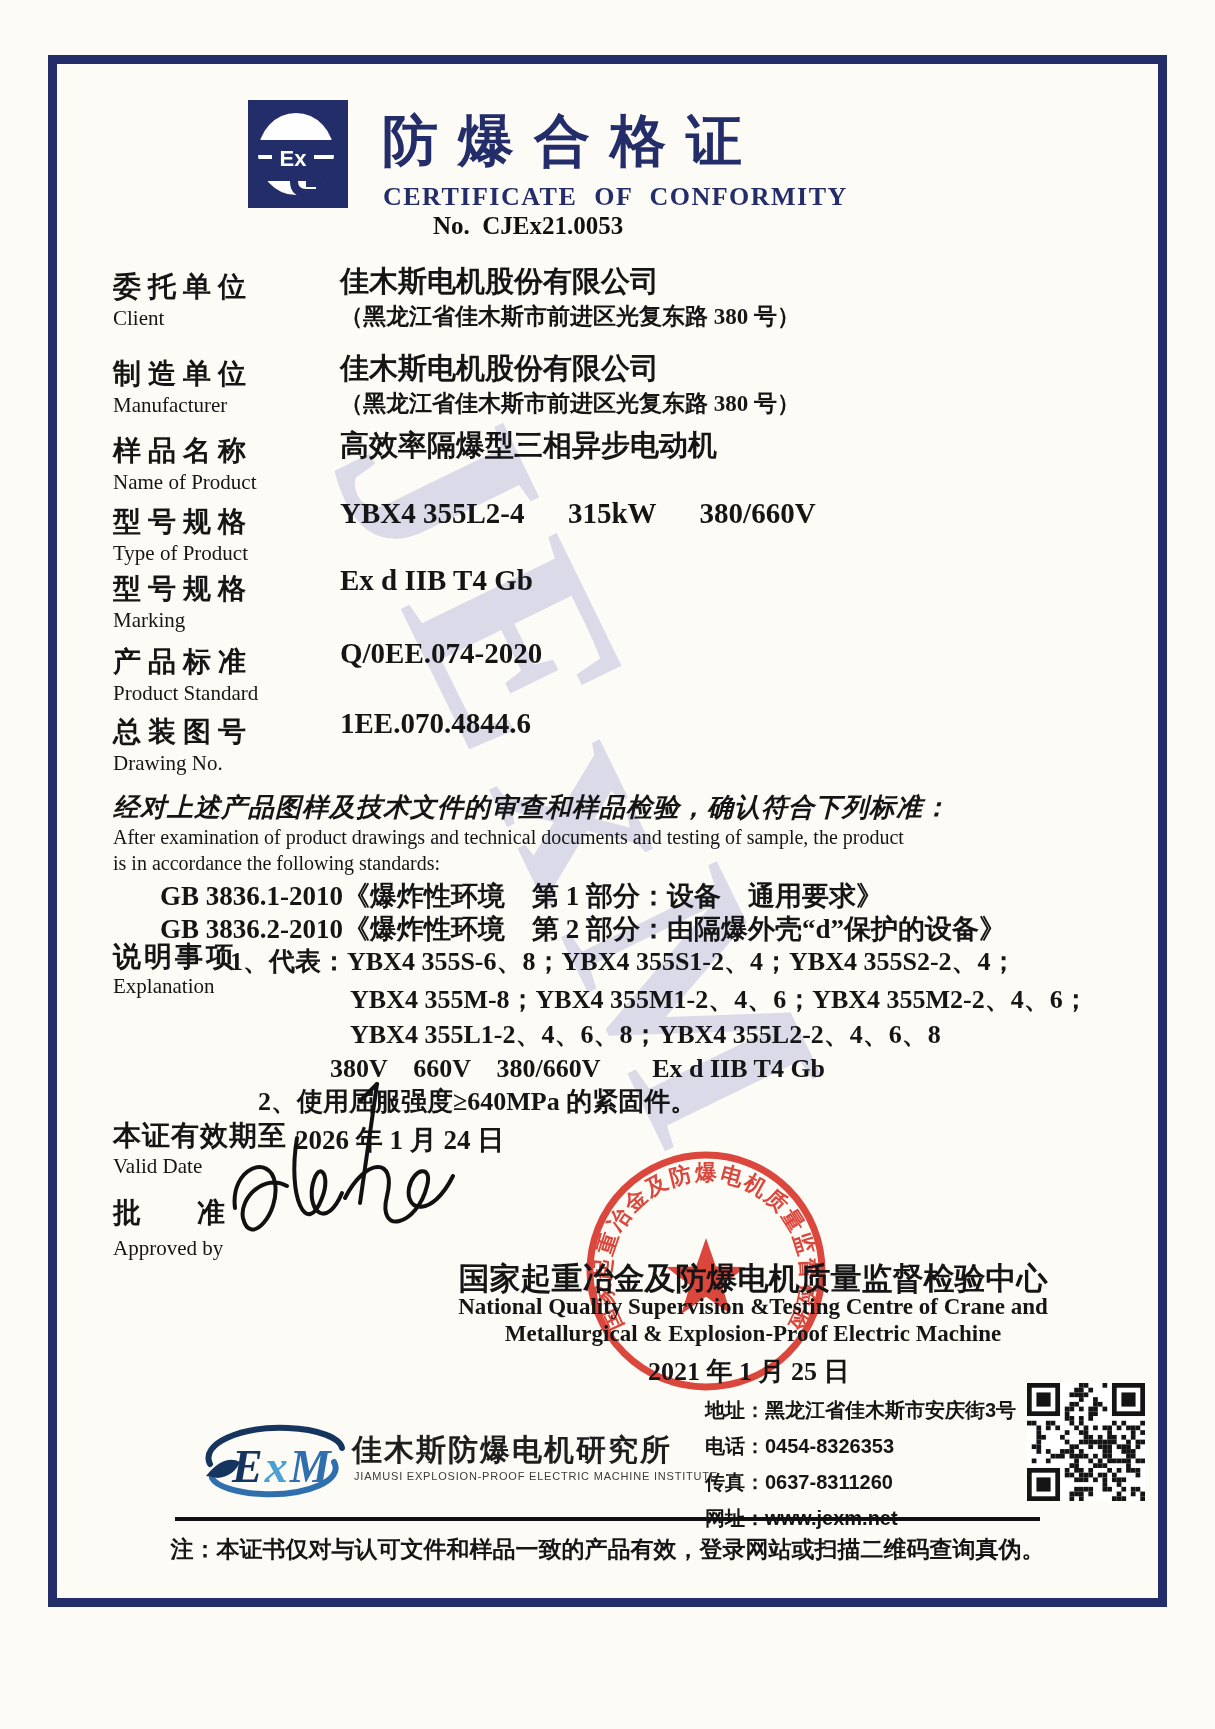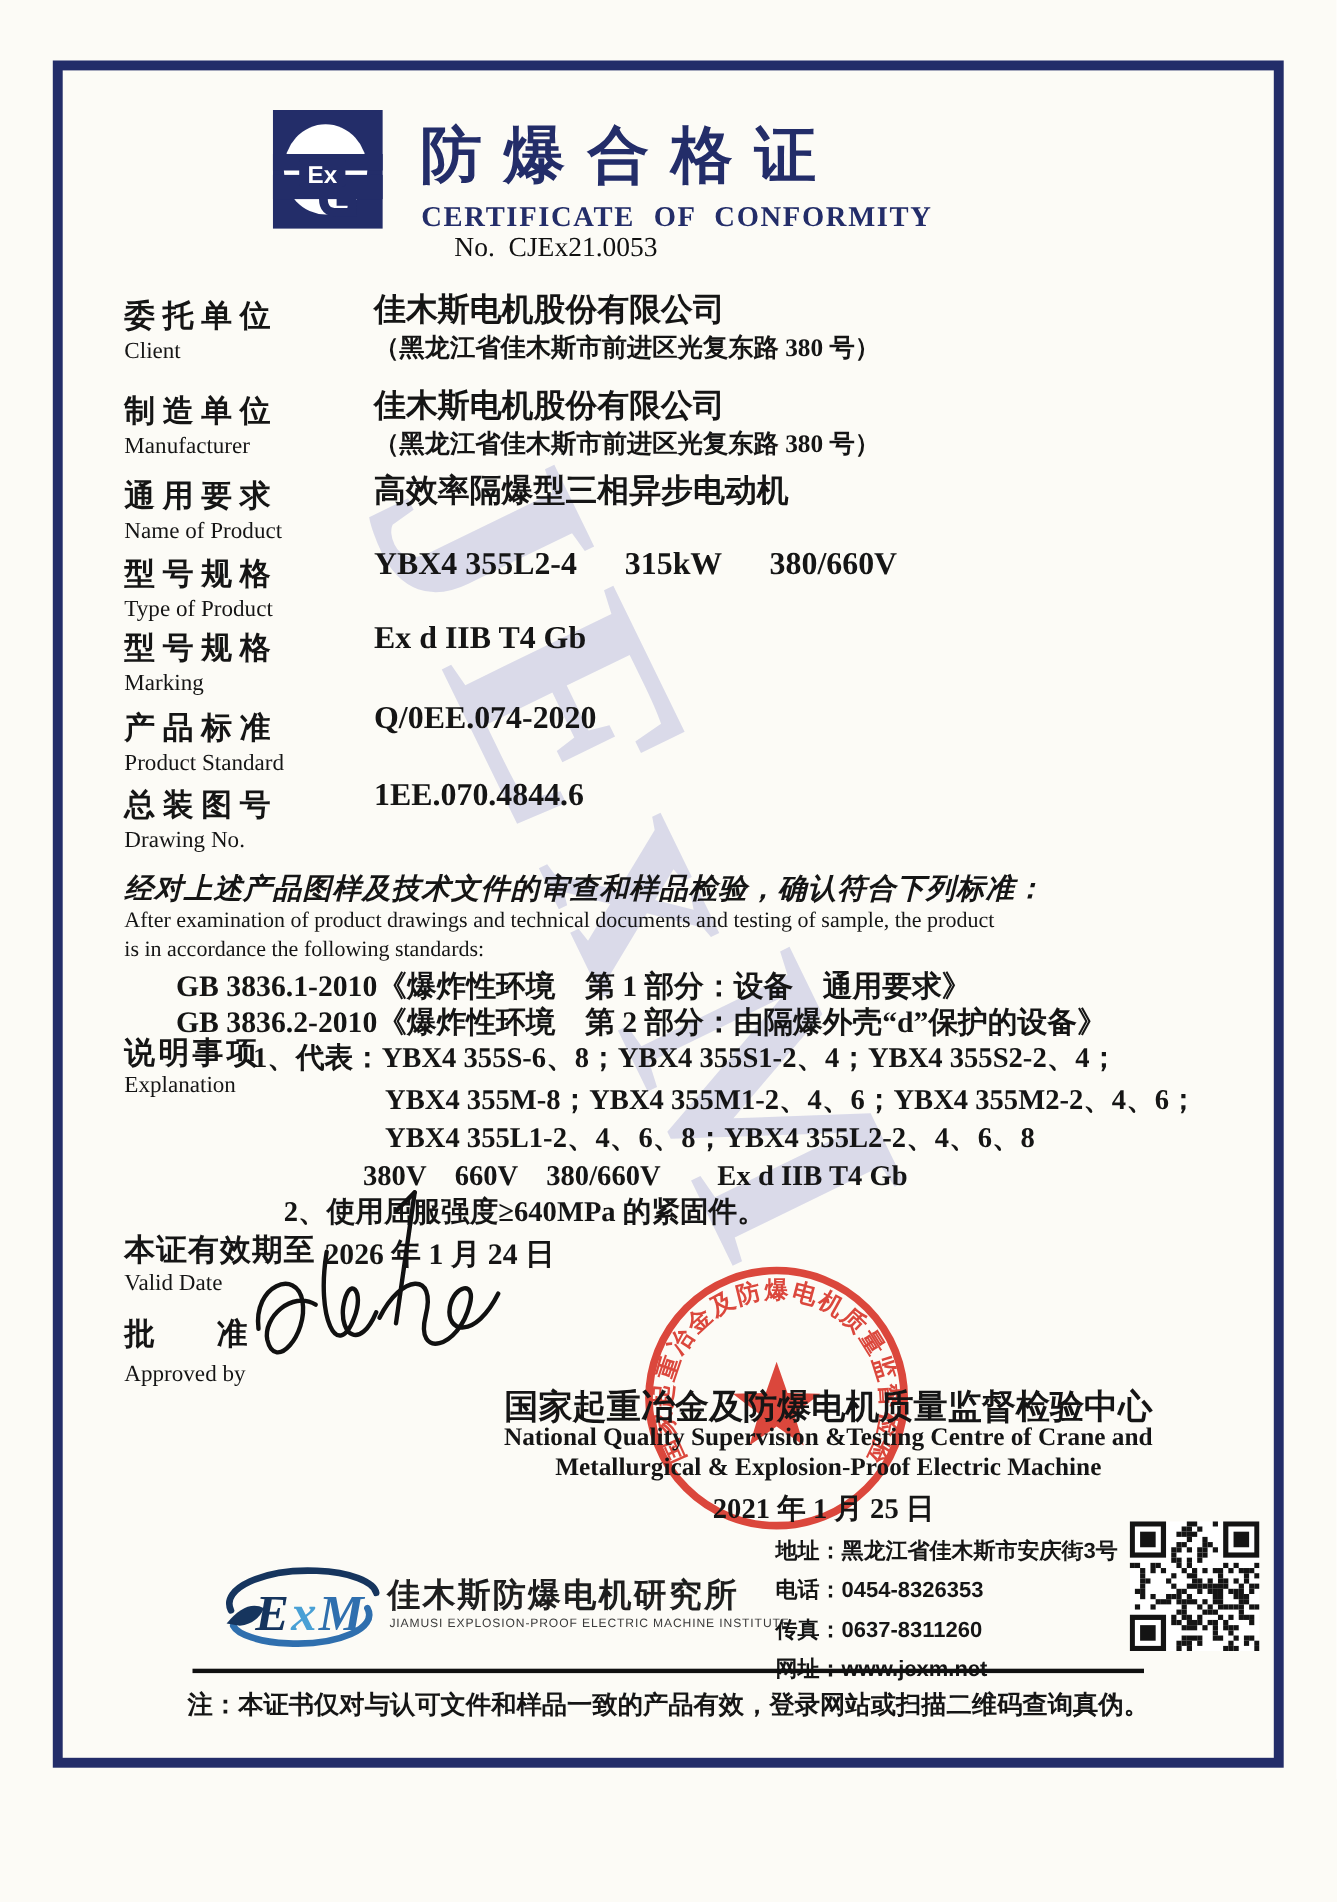--- a/index.html
+++ b/index.html
@@ -6,21 +6,21 @@
   .page{position:relative;width:1215px;height:1729px;background:#fcfbf6;overflow:hidden;
         font-family:"Liberation Serif",serif;color:#151515;}
   .abs{position:absolute;white-space:nowrap;}
   .frame{position:absolute;left:48px;top:55px;width:1119px;height:1552px;
          box-sizing:border-box;border:9px solid #232d69;}
   .watermark{position:absolute;left:545px;top:355px;font-family:"Liberation Serif",serif;
              font-weight:700;font-size:265px;letter-spacing:28px;color:rgba(128,134,201,0.28);
              transform:rotate(64deg);transform-origin:0 0;z-index:0;}
   .title-cn{font-weight:700;font-size:56px;letter-spacing:20px;color:#232d69;font-family:Liberation Mono, monospace;}
   .title-en{font-weight:700;font-size:26px;letter-spacing:1.5px;word-spacing:9px;color:#232d69;}
-  .cert-no{font-weight:400;font-size:25px;white-space:pre;color:#101010;}
+  .cert-no{font-weight:700;font-size:25px;white-space:pre;color:#101010;margin-left:20px;}
   .lab-cn{font-weight:700;font-size:28px;letter-spacing:7px;}
   .lab-en{font-size:21px;}
   .val{font-weight:700;font-size:29px;white-space:pre;}
   .val-sub{font-weight:700;font-size:23px;}
   .stm-cn{font-weight:700;font-size:26px;letter-spacing:1px;font-style:italic;}
   .stm-en{font-size:20px;}
   .gb{font-weight:700;font-size:27px;}
   .expl{font-weight:700;font-size:26px;white-space:pre;}
   .issuer-cn{font-weight:700;font-size:31px;text-align:center;}
   .issuer-en{font-weight:700;font-size:23px;text-align:center;}
@@ -58,21 +58,21 @@
   <div class="abs lab-cn" style="left:113px;top:268px;">委托单位</div>
   <div class="abs lab-en" style="left:113px;top:306px;">Client</div>
   <div class="abs val" style="left:340px;top:262px;">佳木斯电机股份有限公司</div>
   <div class="abs val-sub" style="left:340px;top:301px;">（黑龙江省佳木斯市前进区光复东路 380 号）</div>
 
   <div class="abs lab-cn" style="left:113px;top:355px;">制造单位</div>
   <div class="abs lab-en" style="left:113px;top:393px;">Manufacturer</div>
   <div class="abs val" style="left:340px;top:349px;">佳木斯电机股份有限公司</div>
   <div class="abs val-sub" style="left:340px;top:388px;">（黑龙江省佳木斯市前进区光复东路 380 号）</div>
 
-  <div class="abs lab-cn" style="left:113px;top:432px;">通用要求</div>
+  <div class="abs lab-cn" style="left:113px;top:432px;">样品名称</div>
   <div class="abs lab-en" style="left:113px;top:470px;">Name of Product</div>
   <div class="abs val" style="left:340px;top:426px;">高效率隔爆型三相异步电动机</div>
 
   <div class="abs lab-cn" style="left:113px;top:503px;">型号规格</div>
   <div class="abs lab-en" style="left:113px;top:541px;">Type of Product</div>
   <div class="abs val" style="left:340px;top:497px;">YBX4 355L2-4      315kW      380/660V</div>
 
   <div class="abs lab-cn" style="left:113px;top:570px;">型号规格</div>
   <div class="abs lab-en" style="left:113px;top:608px;">Marking</div>
   <div class="abs val" style="left:340px;top:564px;">Ex d IIB T4 Gb</div>

